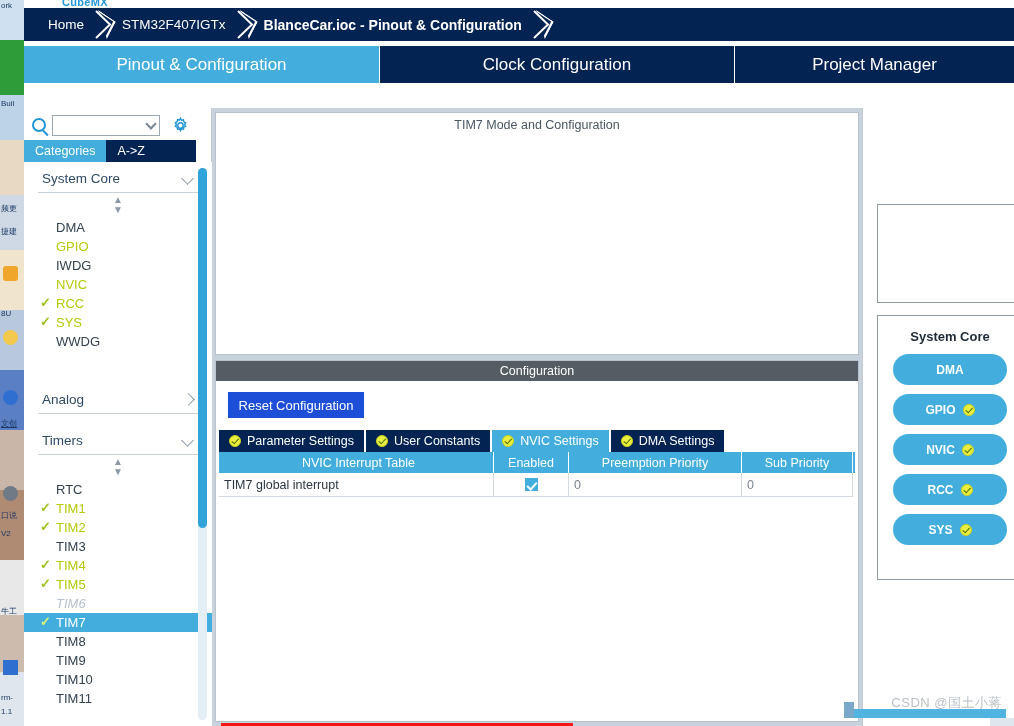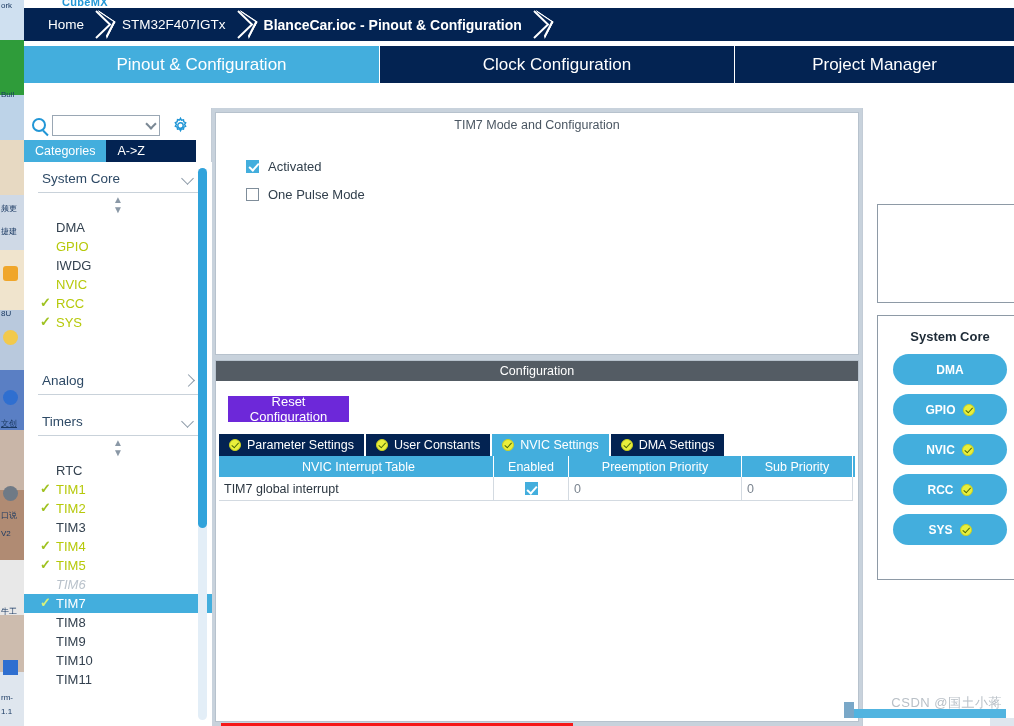--- a/index.html
+++ b/index.html
@@ -210,21 +210,21 @@
     position: absolute; left: 3px; top: 252px; width: 644px; height: 362px;
     background: #ffffff; border: 1px solid #b7c2cd;
   }
   .conf-bar {
     height: 20px; display: flex; align-items: center; justify-content: center;
     font-size: 12.5px; color: #ffffff; background: #545c64;
   }
   .reset-wrap { padding: 11px 0 0 12px; }
   .reset-btn {
     display: inline-flex; align-items: center; justify-content: center;
-    width: 121px; height: 26px; background: #6d28d9; color: #ffffff;
+    width: 136px; height: 26px; background: #1d4ed8; color: #ffffff;
     font-size: 13px; border: none;
   }
   .conftabs {
     display: flex; margin: 12px 0 0 3px; height: 22px;
   }
   .ctab {
     display: flex; align-items: center; gap: 6px; height: 22px; padding: 0 10px;
     background: #032352; color: #ffffff; font-size: 12.5px; border-right: 2px solid #ffffff;
   }
   .ctab.active { background: #43aedd; }
@@ -320,21 +320,21 @@
 <div id="root">
 
   <div class="desktop-strip">
     <div class="dk-sq" style="top:46px;background:#2f9c3a;"></div>
     <div class="dk-sq" style="top:266px;background:#f0a62a;border-radius:3px;"></div>
     <div class="dk-sq" style="top:330px;background:#f2c94c;border-radius:50%;"></div>
     <div class="dk-sq" style="top:390px;background:#2f6fd0;border-radius:50%;"></div>
     <div class="dk-sq" style="top:486px;background:#6f7a86;border-radius:50%;"></div>
     <div class="dk-sq" style="top:660px;background:#2f6fd0;"></div>
     <div class="dk-ic" style="top:2px;">ork</div>
-    <div class="dk-ic" style="top:91px;">Buil</div>
+    <div class="dk-ic" style="top:100px;">Buil</div>
     <div class="dk-ic" style="top:205px;">频更</div>
     <div class="dk-ic" style="top:228px;">捷建</div>
     <div class="dk-ic" style="top:310px;">8U</div>
     <div class="dk-ic" style="top:420px;text-decoration:underline;">文创</div>
     <div class="dk-ic" style="top:512px;">口说</div>
     <div class="dk-ic" style="top:530px;">V2</div>
     <div class="dk-ic" style="top:608px;">牛工</div>
     <div class="dk-ic" style="top:694px;">rm-</div>
     <div class="dk-ic" style="top:708px;">1.1</div>
   </div>
@@ -422,20 +422,23 @@
           <span>NVIC</span>
           </div>
         <div class="ip-item green">
           <span class="chk">✓</span>
           <span>RCC</span>
           </div>
         <div class="ip-item green">
           <span class="chk">✓</span>
           <span>SYS</span>
           </div>
+        <div class="ip-item">
+          <span>WWDG</span>
+          </div>
       </div>
 
       <div style="height:28px;"></div>
 
       <div class="sec-head">
         <span>Analog</span>
         <span class="arrow right"></span>
       </div>
 
       <div style="height:10px;"></div>
@@ -492,30 +495,20 @@
 
     <div class="lp-scrollbar">
       <div class="lp-thumb"></div>
     </div>
   </div>
 
   <div class="center">
 
     <div class="modebox">
       <div class="panel-title">TIM7 Mode and Configuration</div>
-      <div class="mode-body">
-        <div class="cbrow">
-          <span class="cbox on"></span>
-          <span>Activated</span>
-        </div>
-        <div class="cbrow">
-          <span class="cbox"></span>
-          <span>One Pulse Mode</span>
-        </div>
-      </div>
     </div>
 
     <div class="confbox">
       <div class="conf-bar">Configuration</div>
 
       <div class="reset-wrap">
         <button class="reset-btn">Reset Configuration</button>
       </div>
 
       <div class="conftabs">

